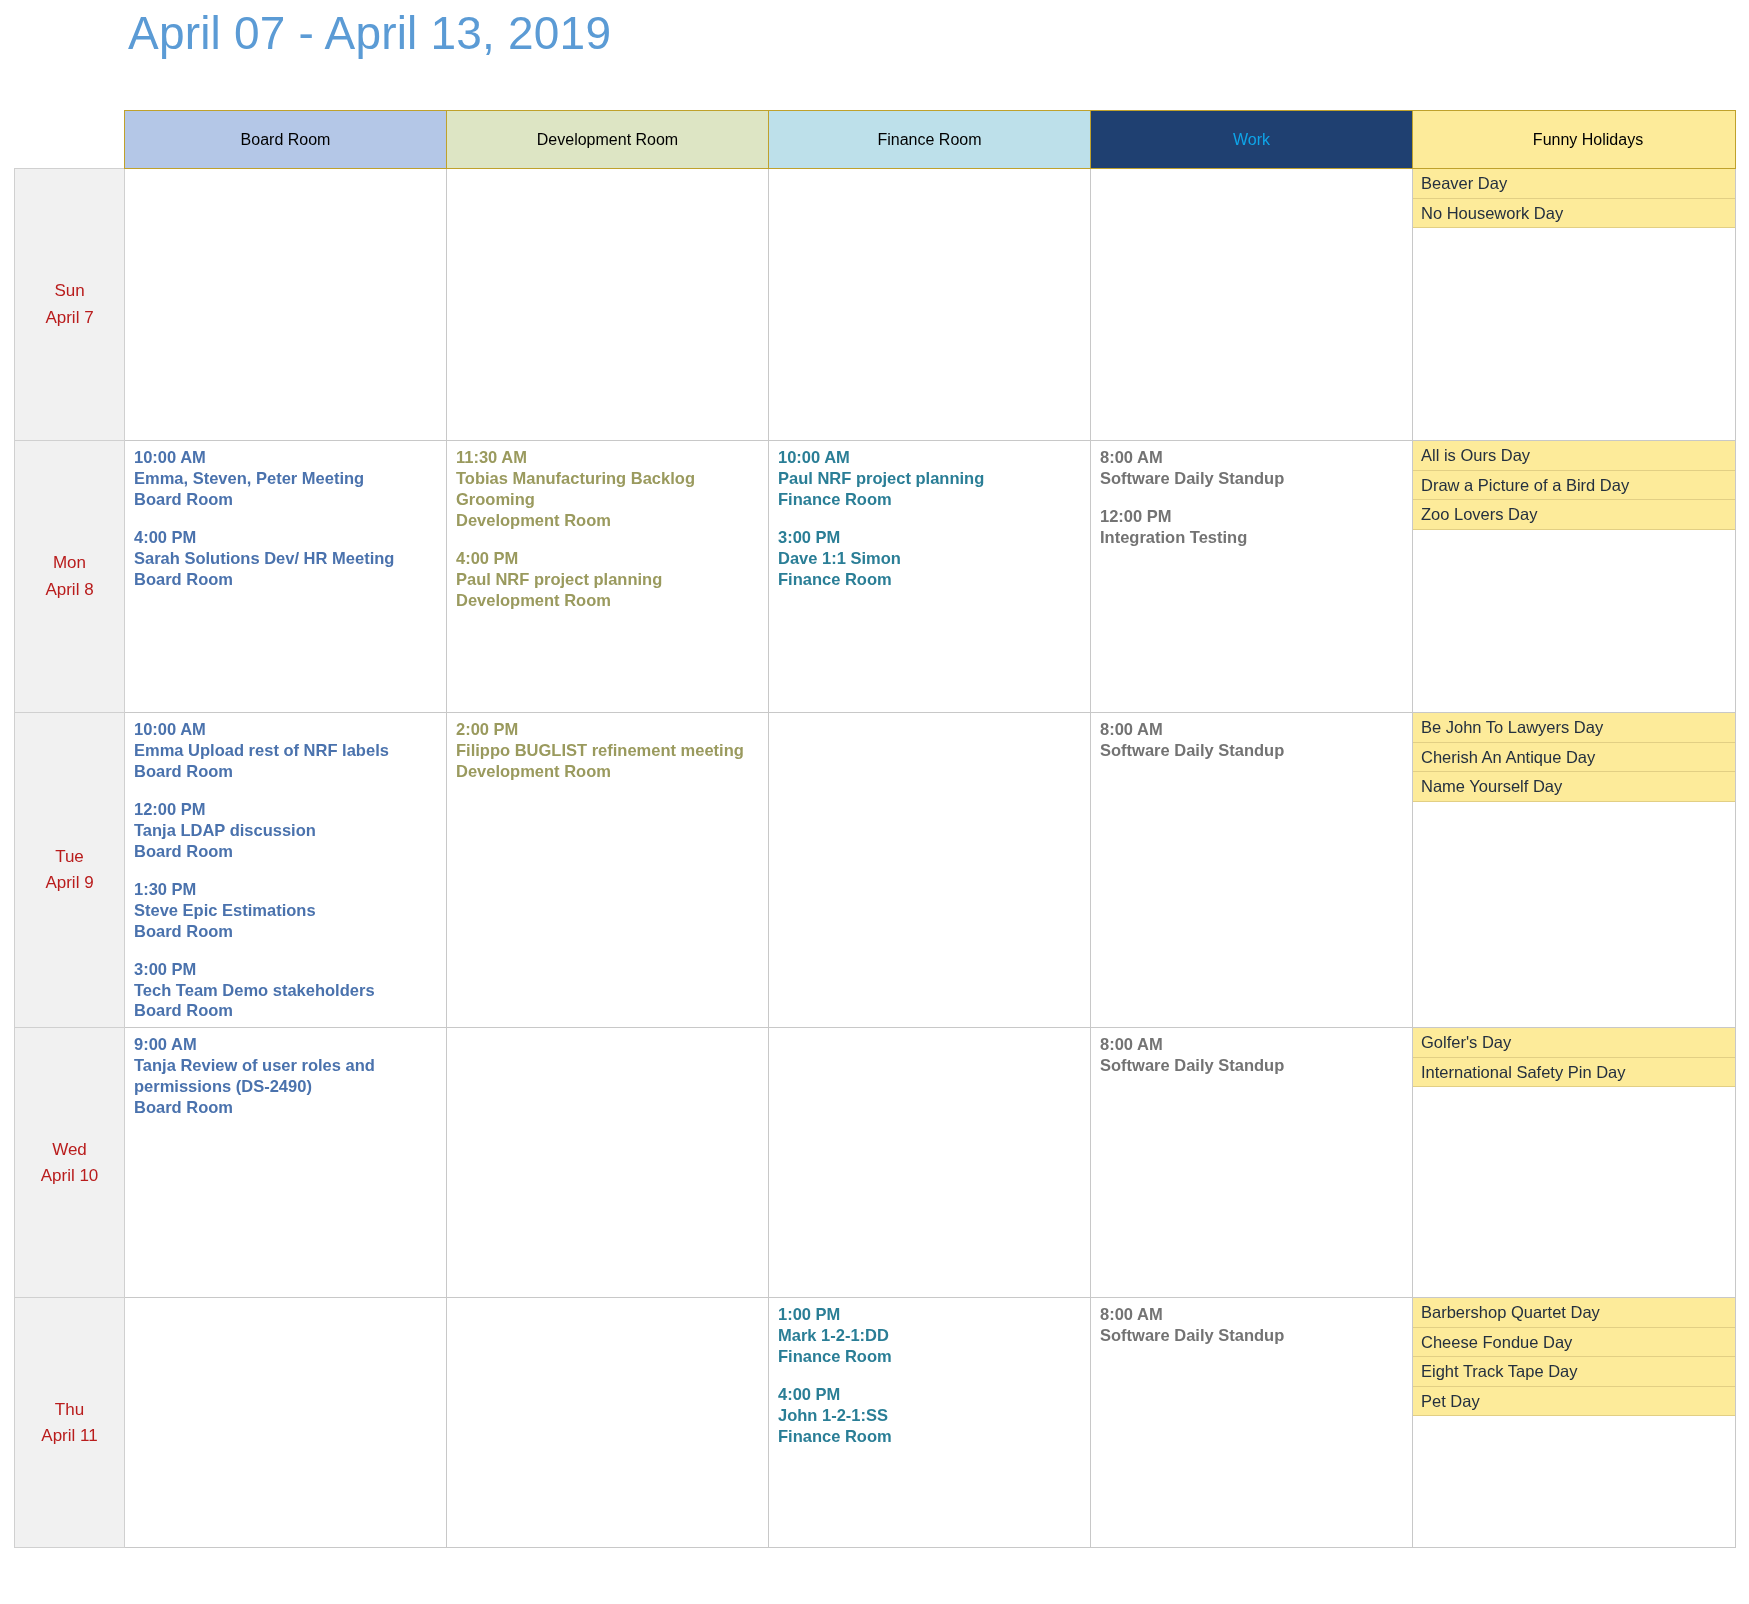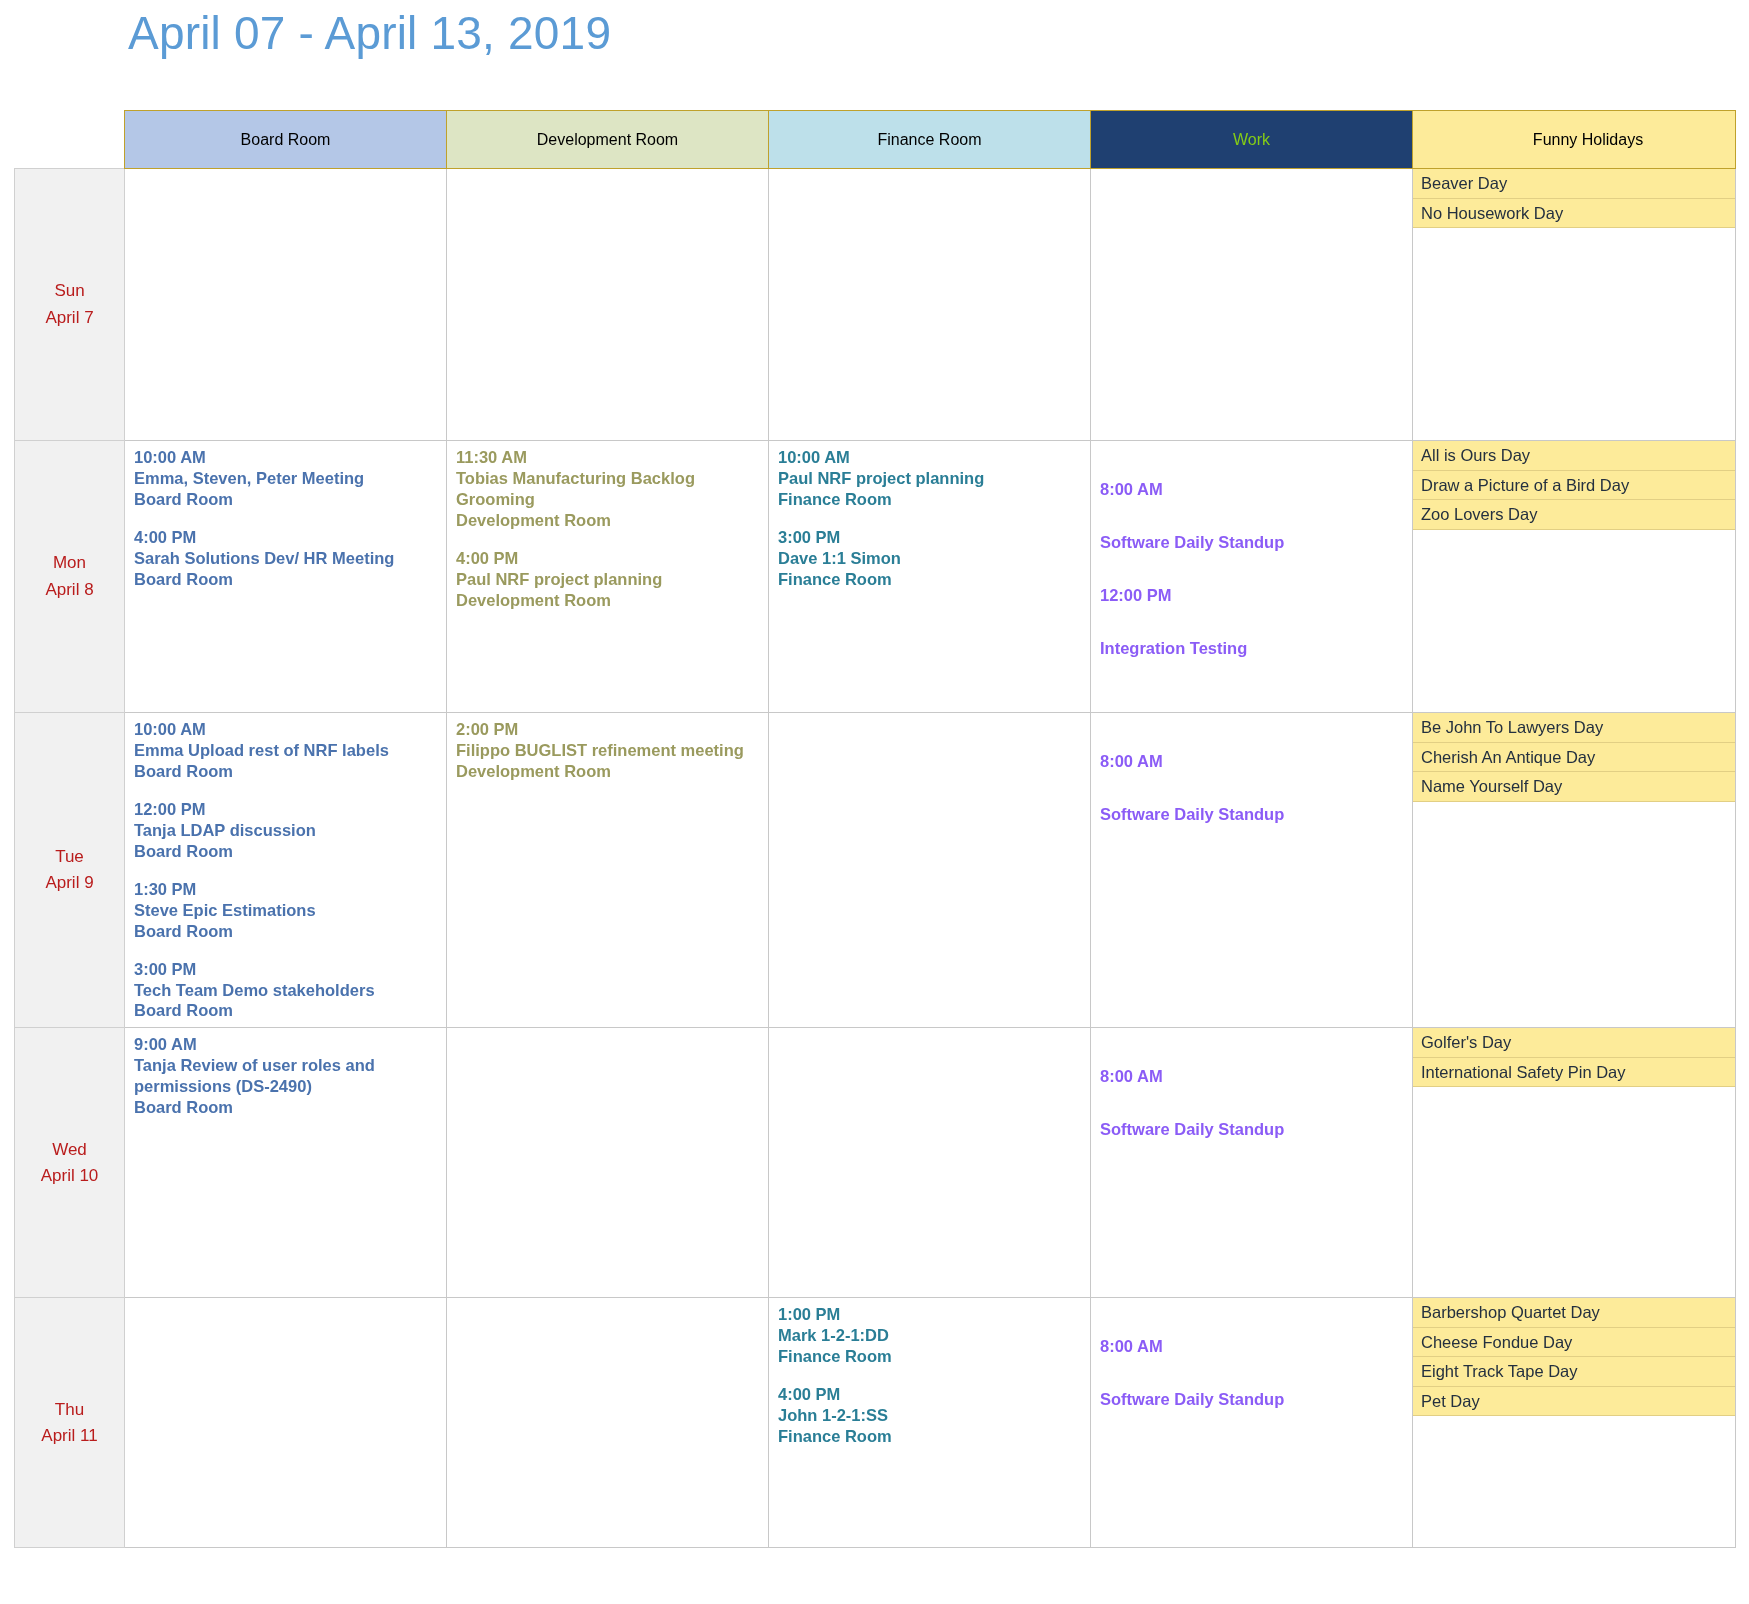--- a/index.html
+++ b/index.html
@@ -49,21 +49,21 @@
     border: 1px solid #bfa12c;
     padding: 0;
   }
   .hdr th.spacer {
     border: none;
     background: #fff;
   }
   .hdr th.board { background: #b4c7e7; }
   .hdr th.dev   { background: #dde5c4; }
   .hdr th.fin   { background: #bde0ea; }
-  .hdr th.work  { background: #1f4071; color: #84cc16; }
+  .hdr th.work  { background: #1f4071; color: #0ea5e9; }
   .hdr th.hol   { background: #fdeb9a; padding-left: 28px; }
 
   
   td.daycell {
     background: #f1f1f1;
     border: 1px solid #d0d0d0;
     text-align: center;
     vertical-align: middle;
     font-size: 17px;
     color: #b91c1c;
@@ -100,21 +100,21 @@
   .ev .ln {
     font-size: 16.5px;
     font-weight: bold;
     line-height: 1.27;
   }
 
   
   .cal-board .t, .cal-board .ln { color: #4a72ad; }
   .cal-dev   .t, .cal-dev   .ln { color: #9a9a5e; }
   .cal-fin   .t, .cal-fin   .ln { color: #2a7e96; }
-  .cal-work  .t, .cal-work  .ln { color: #8b5cf6; margin-top: 32px; }
+  .cal-work  .t, .cal-work  .ln { color: #737373; }
 
   
   .hol-list { display: block; }
   .hol-item {
     background: #fdeb9a;
     border-bottom: 1px solid #e2cf84;
     font-size: 16.5px;
     color: #24303f;
     line-height: 1.0;
     padding: 6px 12px 6px 8px;

